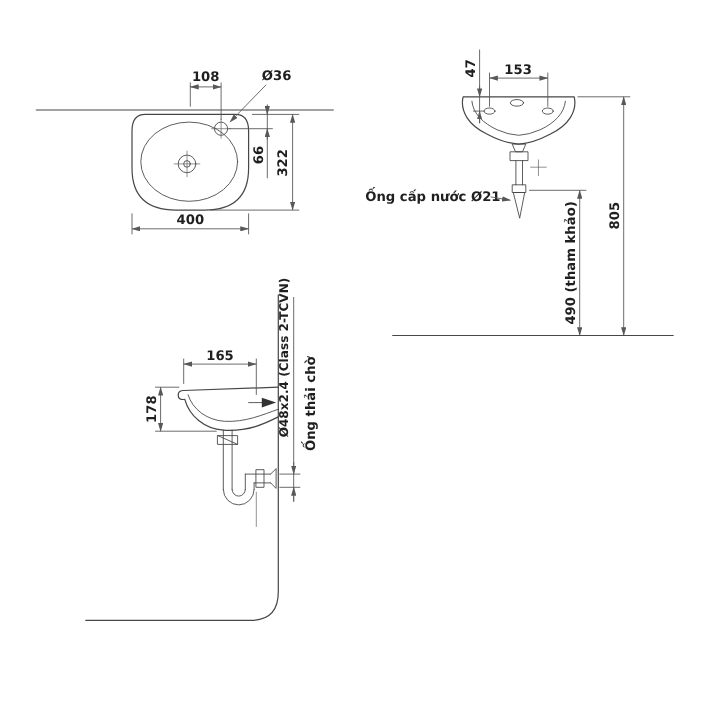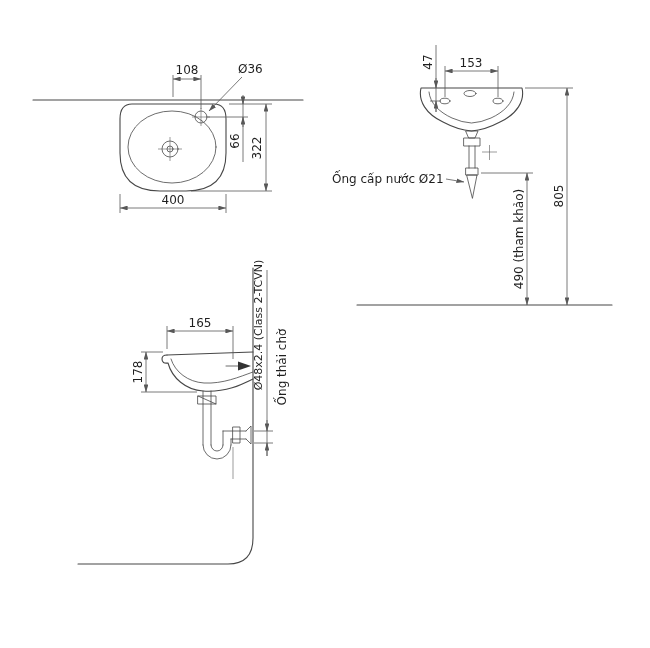--- a/index.html
+++ b/index.html
@@ -2,21 +2,21 @@
 <html><head>
 <meta charset="utf-8">
 <style>
   :root{
     --line:#474747;
     --dline:#585858;
     --text:#1f1f1f;
     --bg:#ffffff;
   }
   html,body{margin:0;padding:0;background:var(--bg);}
-  .canvas{position:relative;width:650px;height:648px;background:var(--bg);overflow:hidden;}
+  .canvas{position:relative;width:650px;height:648px;background:var(--bg);overflow:hidden;font-weight:bold;}
   svg{position:absolute;left:0;top:0;}
   .obj{fill:none;stroke:var(--line);stroke-width:1.1;stroke-linecap:round;stroke-linejoin:round;}
   .thin{stroke-width:0.8;}
   .dim{fill:none;stroke:var(--dline);stroke-width:0.8;}
   .cl{fill:none;stroke:var(--dline);stroke-width:0.6;}
   text{font-family:"DejaVu Sans",sans-serif;font-size:12px;fill:var(--text);}
   .t11{font-size:11px;}
 </style>
 </head>
 <body>

